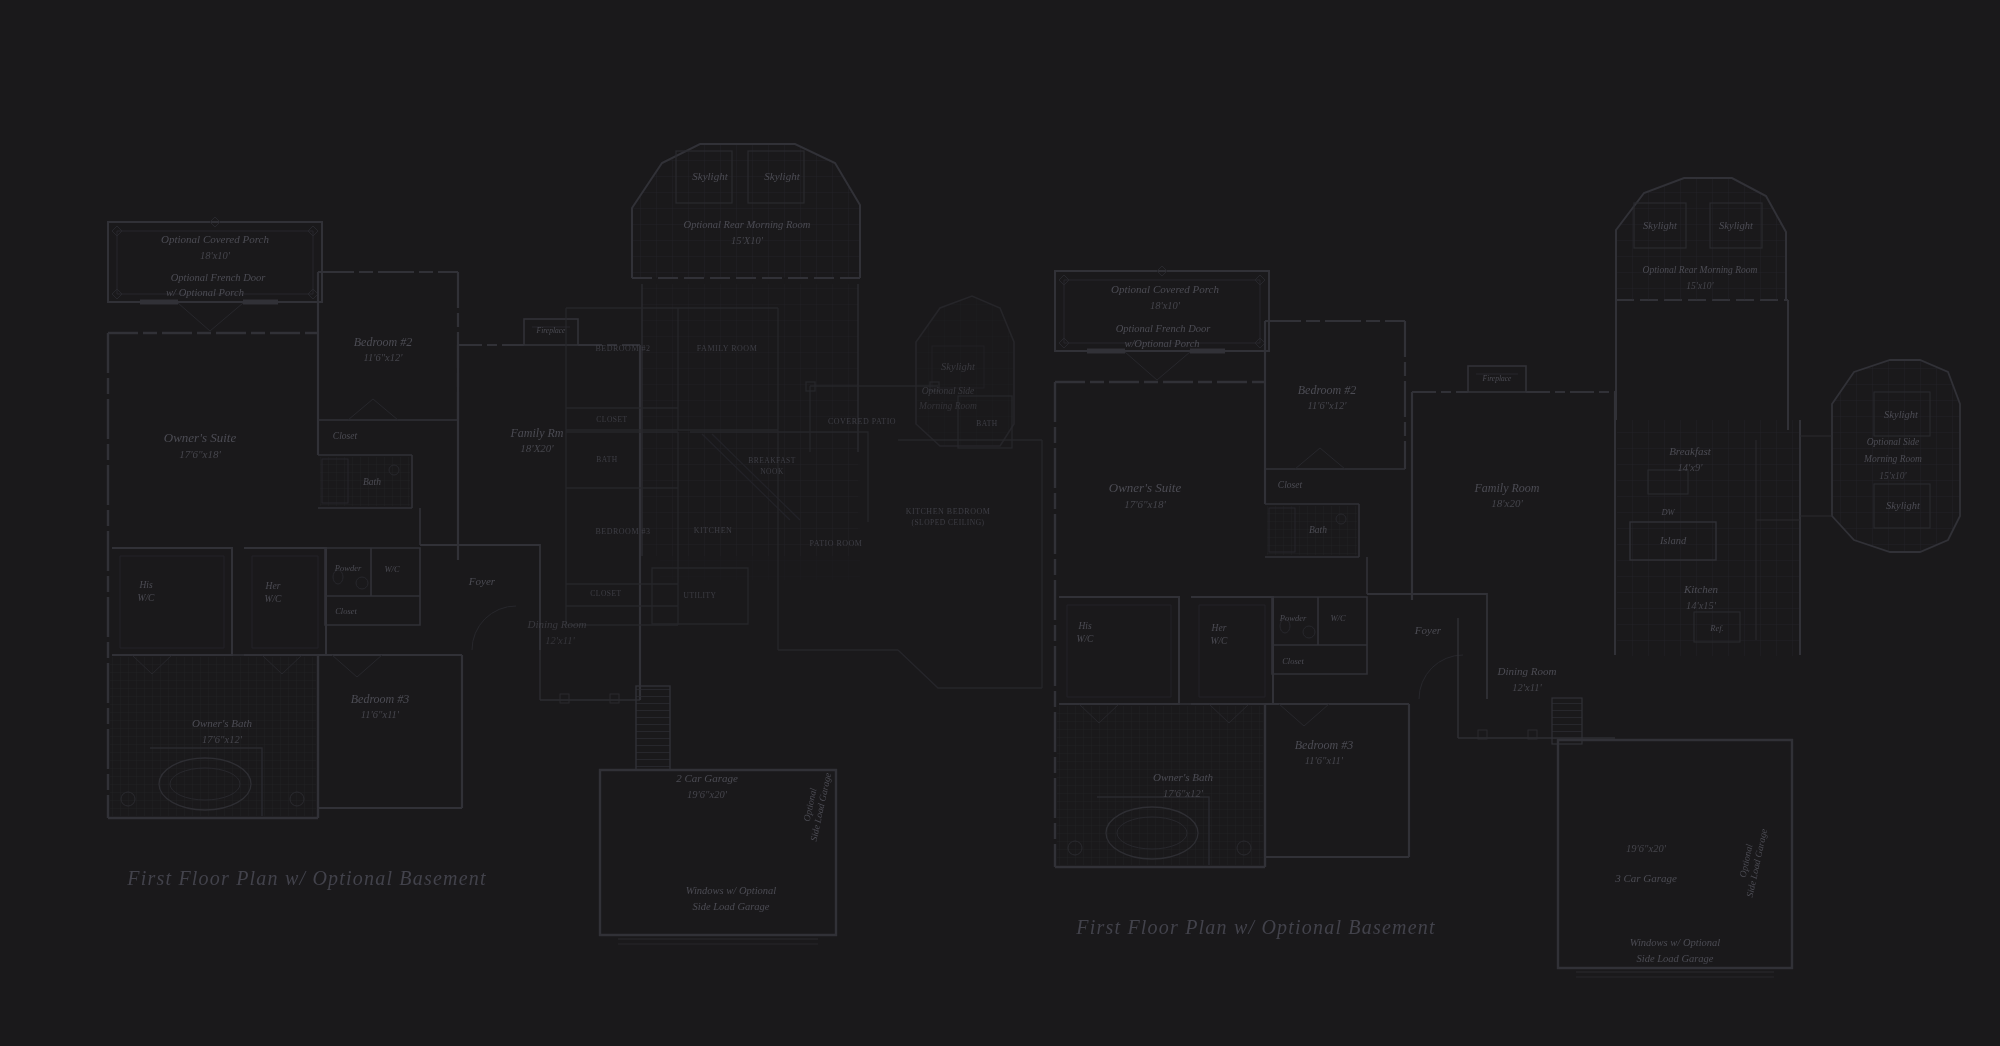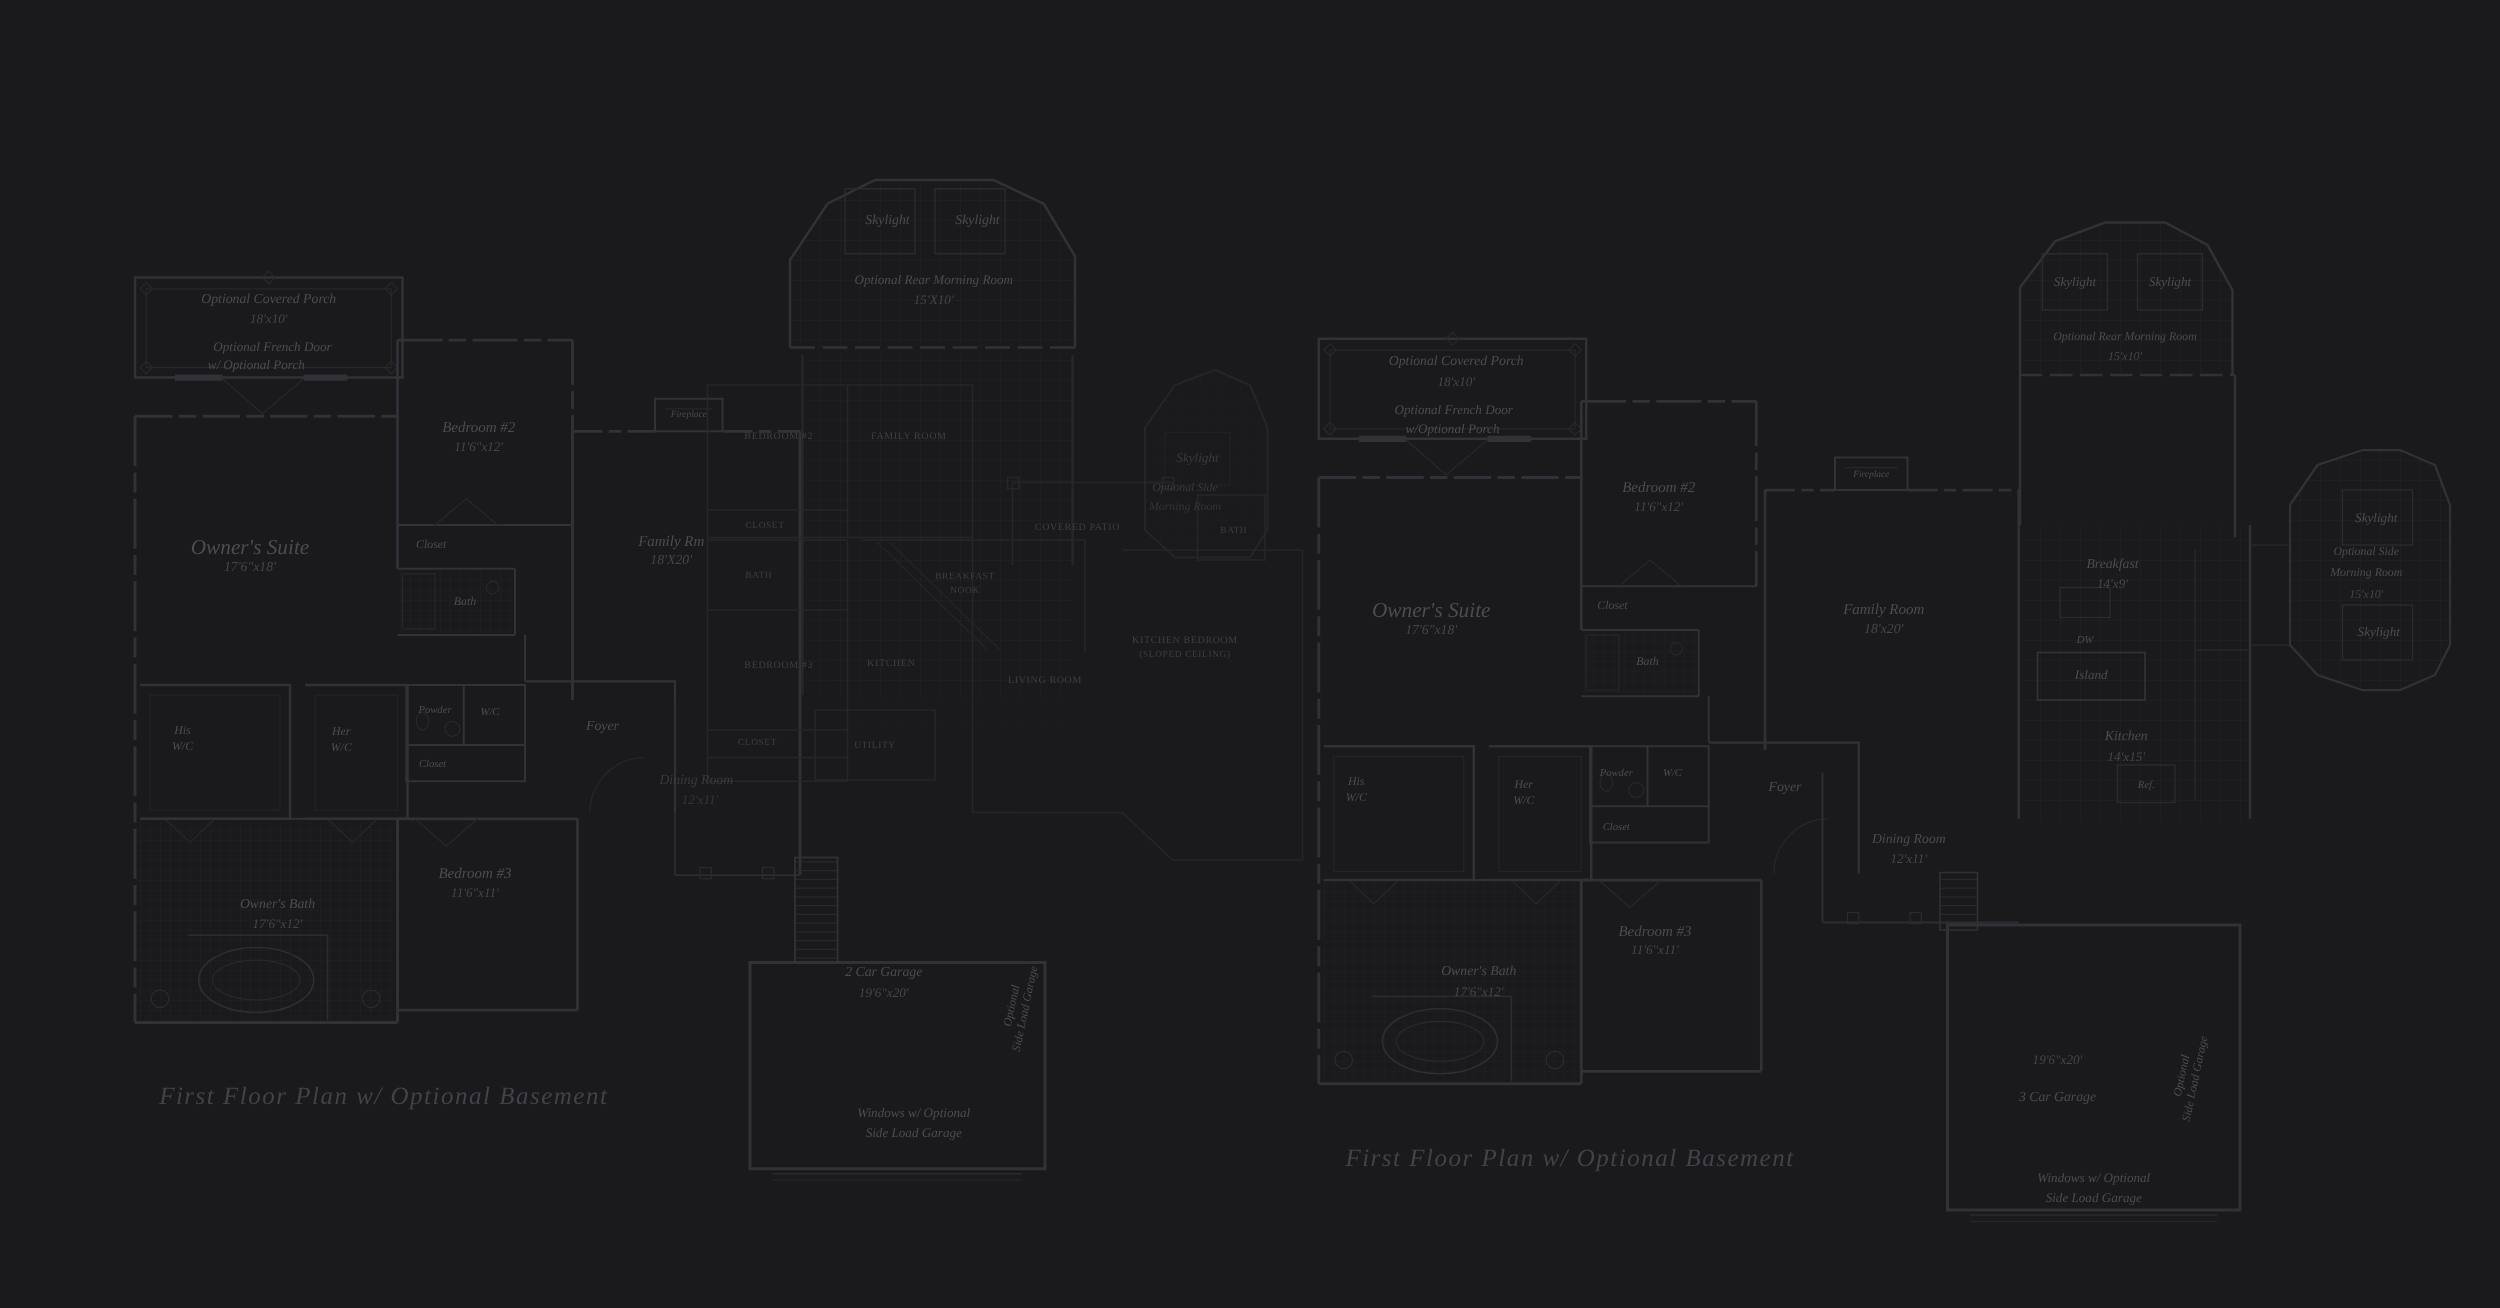--- a/index.html
+++ b/index.html
@@ -1,21 +1,21 @@
 <!DOCTYPE html>
 <html><head>
 <meta charset="utf-8">
 <style>
   html,body{margin:0;padding:0;background:#111013;}
   .stage{position:relative;width:2000px;height:1046px;background:#1a191b;overflow:hidden;
          font-family:"Liberation Serif",serif;}
   svg{position:absolute;left:0;top:0;}
   .lb{position:absolute;transform:translate(-50%,-50%);font-style:italic;white-space:nowrap;
       text-align:center;color:#4c4c54;line-height:1.25;}
-  .s13{font-size:17px}.s12{font-size:12px}.s11{font-size:11px}
+  .s13{font-size:13px}.s12{font-size:12px}.s11{font-size:11px}
   .s10{font-size:10.5px}.s9{font-size:9.5px}.s8{font-size:8.5px}.s7{font-size:7.5px}
   .dim{color:#45454c}
   .caps{font-style:normal;font-size:8px;letter-spacing:.5px;color:#3e3e45}
   .c7{font-size:7.5px}
   .faint{opacity:.62}
   .vfaint{opacity:.5}
   .title{font-size:20px;color:#42424b;letter-spacing:1.2px}
   .vert{transform:translate(-50%,-50%) rotate(-78deg);font-size:9.5px;line-height:11px}
 </style>
 </head>
@@ -208,21 +208,21 @@
   <div>Optional</div>
   <div>Side Load Garage</div>
 </div>
 <div class="lb title" style="left:307px;top:878px">First Floor Plan  w/ Optional Basement</div>
 
 <div class="lb caps" style="left:623px;top:349px">BEDROOM #2</div>
 <div class="lb caps" style="left:727px;top:349px">FAMILY ROOM</div>
 <div class="lb caps c7" style="left:772px;top:461px">BREAKFAST</div>
 <div class="lb caps c7" style="left:772px;top:472px">NOOK</div>
 <div class="lb caps" style="left:713px;top:531px">KITCHEN</div>
-<div class="lb caps" style="left:836px;top:544px">LIVING ROOM</div>
+<div class="lb caps" style="left:836px;top:544px">PATIO ROOM</div>
 <div class="lb caps c7" style="left:700px;top:596px">UTILITY</div>
 <div class="lb caps c7" style="left:607px;top:460px">BATH</div>
 <div class="lb caps c7" style="left:612px;top:420px">CLOSET</div>
 <div class="lb caps c7" style="left:606px;top:594px">CLOSET</div>
 <div class="lb caps" style="left:623px;top:532px">BEDROOM #3</div>
 <div class="lb caps" style="left:862px;top:422px">COVERED PATIO</div>
 <div class="lb caps" style="left:948px;top:512px">KITCHEN BEDROOM</div>
 <div class="lb caps c7" style="left:948px;top:523px">(SLOPED CEILING)</div>
 <div class="lb caps c7" style="left:987px;top:424px">BATH</div>
 

